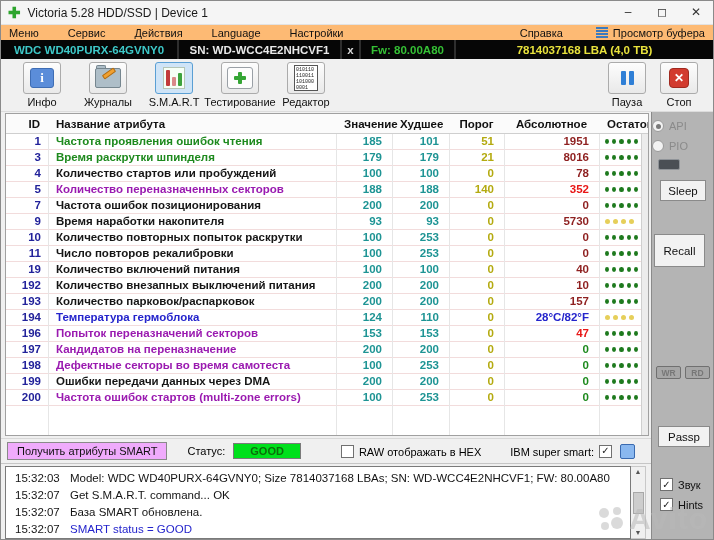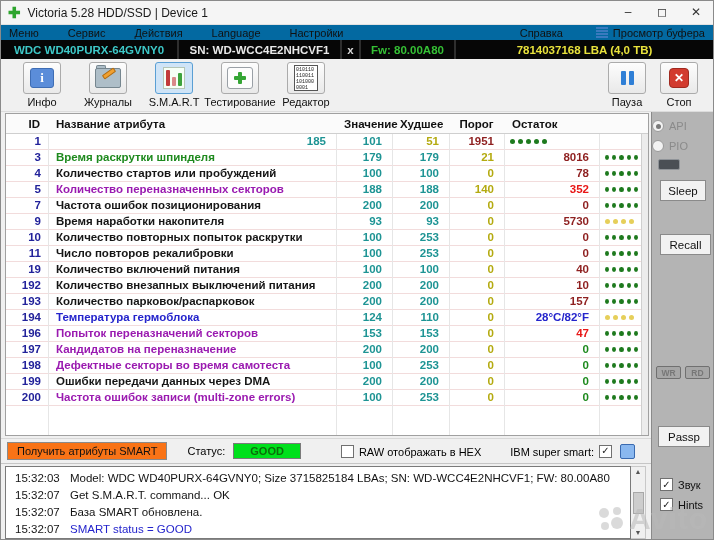--- a/index.html
+++ b/index.html
@@ -11,21 +11,21 @@
   
   .titlebar { height:24px; background:#f5f5f5; display:flex; align-items:center;
               padding-left:7px; border-bottom:1px solid #e2e2e2; }
   .app-plus { color:#2ea52e; font-size:15px; font-weight:bold; margin-right:7px; line-height:1; }
   .title-text { font-size:12px; color:#1a1a1a; }
   .win-btns { margin-left:auto; display:flex; }
   .win-btn { width:34px; height:23px; text-align:center; line-height:23px; font-size:12px; color:#333; }
 
   
   .menubar { height:15px; display:flex; align-items:center; font-size:11px; color:#111;
-             padding:0 8px; background:#0369a1;text-align:center; }
+             padding:0 8px; background:#fdba74;text-align:center; }
   .menu-item { margin-right:29px; }
   .menu-help { margin-left:auto; margin-right:33px; }
   .buffer-view { display:flex; align-items:center; gap:5px; }
   .list-icon { display:inline-block; width:12px; }
   .list-icon i { display:block; height:2px; background:#3a7abf; margin-bottom:1px; }
 
   
   .drivebar { height:19px; background:#060606; display:flex; align-items:center;
               font-size:11.5px; font-weight:bold; }
   .seg { height:100%; display:flex; align-items:center; justify-content:center;
@@ -100,21 +100,21 @@
   .c-navy{color:#22229a} .c-green{color:#1e8a1e} .c-black{color:#161616}
   .c-purple{color:#9a1ab0} .c-blue{color:#2424cc} .c-teal{color:#1e9494}
   .c-olive{color:#b4aa10} .c-darkred{color:#8e1f1f} .c-red{color:#e81717}
   .dot { width:5px; height:5px; border-radius:50%; display:inline-block; margin-right:3px; }
   .dot-green{background:#1e7a1e} .dot-yellow{background:#e6cf5a}
 
   
   .statusbar { height:26px; margin-top:2px; display:flex; align-items:center; gap:8px;
                padding:0 0 0 6px; font-size:11px; border-top:1px solid #d8d8d8;
                border-bottom:1px solid #c6c6c6; background:#f0f0f0; }
-  .btn { background:#f97316; border:1px solid #8a8a8a; padding:2px 9px; font-size:11px; color:#111; }
+  .btn { background:#f0abfc; border:1px solid #8a8a8a; padding:2px 9px; font-size:11px; color:#111; }
   .good-badge { background:#00e01c; border:1px solid #7a7a7a; color:#0a6e0a; font-weight:bold;
                 padding:1px 16px; font-size:11px; }
   .cbx { width:13px; height:13px; background:#fff; border:1px solid #707070; display:inline-flex;
          align-items:center; justify-content:center; font-size:10px; color:#222; line-height:1; }
   .cb-wrap { display:flex; align-items:flex-end; gap:5px; }
   .blue-sq { width:15px; height:15px; background:#8ab8f0; border:1px solid #3a6ab0; border-radius:2px; }
 
   
   .log-row { flex:1; display:flex; padding:2px 0 3px 4px; }
   .log-box { width:626px; background:#fff; border:1px solid #7a7a7a; font-size:11.5px;
@@ -254,25 +254,27 @@
   <div class="main">
     <div class="left-col">
 
       <div class="table-panel">
         <div class="tgrid thead">
           <div class="hc r">ID</div>
           <div class="hc l">Название атрибута</div>
           <div class="hc r">Значение</div>
           <div class="hc c">Худшее</div>
           <div class="hc c">Порог</div>
+          <div class="hc c">Абсолютное</div>
           <div class="hc l">Остаток</div>
         </div>
         <div id="table-body">
             <div class="tgrid row">
               <div class="cell id c-navy">1</div>
+              <div class="cell name c-green">Частота проявления ошибок чтения</div>
               <div class="cell num c-teal">185</div>
               <div class="cell num c-teal">101</div>
               <div class="cell num c-olive">51</div>
               <div class="cell num c-darkred">1951</div>
               <div class="cell dots">
                 <span class="dot dot-green"></span>
                 <span class="dot dot-green"></span>
                 <span class="dot dot-green"></span>
                 <span class="dot dot-green"></span>
                 <span class="dot dot-green"></span>
@@ -496,21 +498,21 @@
               <div class="cell dots">
                 <span class="dot dot-green"></span>
                 <span class="dot dot-green"></span>
                 <span class="dot dot-green"></span>
                 <span class="dot dot-green"></span>
                 <span class="dot dot-green"></span>
               </div>
             </div>
             <div class="tgrid row">
               <div class="cell id c-navy">200</div>
-              <div class="cell name c-purple">Частота ошибок записи (multi-zone errors)</div>
+              <div class="cell name c-purple">Частота ошибок стартов (multi-zone errors)</div>
               <div class="cell num c-teal">100</div>
               <div class="cell num c-teal">253</div>
               <div class="cell num c-olive">0</div>
               <div class="cell num c-green">0</div>
               <div class="cell dots">
                 <span class="dot dot-green"></span>
                 <span class="dot dot-green"></span>
                 <span class="dot dot-green"></span>
                 <span class="dot dot-green"></span>
                 <span class="dot dot-green"></span>
@@ -538,21 +540,21 @@
           <span>IBM super smart:</span>
           <span class="cbx">✓</span>
         </span>
         <span class="blue-sq" style="margin-right:16px"></span>
       </div>
 
       <div class="log-row">
         <div class="log-box" id="log-box">
             <div class="log-line">
               <div class="log-time">15:32:03</div>
-              <div class="log-text c-log-black">Model: WDC WD40PURX-64GVNY0; Size 3715825184 LBAs; SN: WD-WCC4E2NHCVF1; FW: 80.00A80</div>
+              <div class="log-text c-log-black">Model: WDC WD40PURX-64GVNY0; Size 7814037168 LBAs; SN: WD-WCC4E2NHCVF1; FW: 80.00A80</div>
             </div>
             <div class="log-line">
               <div class="log-time">15:32:07</div>
               <div class="log-text c-log-black">Get S.M.A.R.T. command... OK</div>
             </div>
             <div class="log-line">
               <div class="log-time">15:32:07</div>
               <div class="log-text c-log-black">База SMART обновлена.</div>
             </div>
             <div class="log-line">
@@ -572,21 +574,21 @@
       <div class="rp-item" style="top:8px">
         <span class="radio sel"></span>
         <span>API</span>
       </div>
       <div class="rp-item" style="top:28px">
         <span class="radio"></span>
         <span>PIO</span>
       </div>
       <div class="led"></div>
       <button class="side-btn" style="left:8px; top:68px; width:46px; height:21px">Sleep</button>
-      <button class="side-btn" style="left:8px; top:122px; width:51px; height:21px">Recall</button>
+      <button class="side-btn" style="left:2px; top:122px; width:51px; height:33px">Recall</button>
       <div class="mini-btn" style="left:4px; top:254px">WR</div>
       <div class="mini-btn" style="left:33px; top:254px">RD</div>
       <button class="side-btn" style="left:6px; top:314px; width:52px; height:21px">Passp</button>
       <div class="rp-cb" style="top:366px">
         <span class="cbx">✓</span>
         <span>Звук</span>
       </div>
       <div class="rp-cb" style="top:386px">
         <span class="cbx">✓</span>
         <span>Hints</span>

